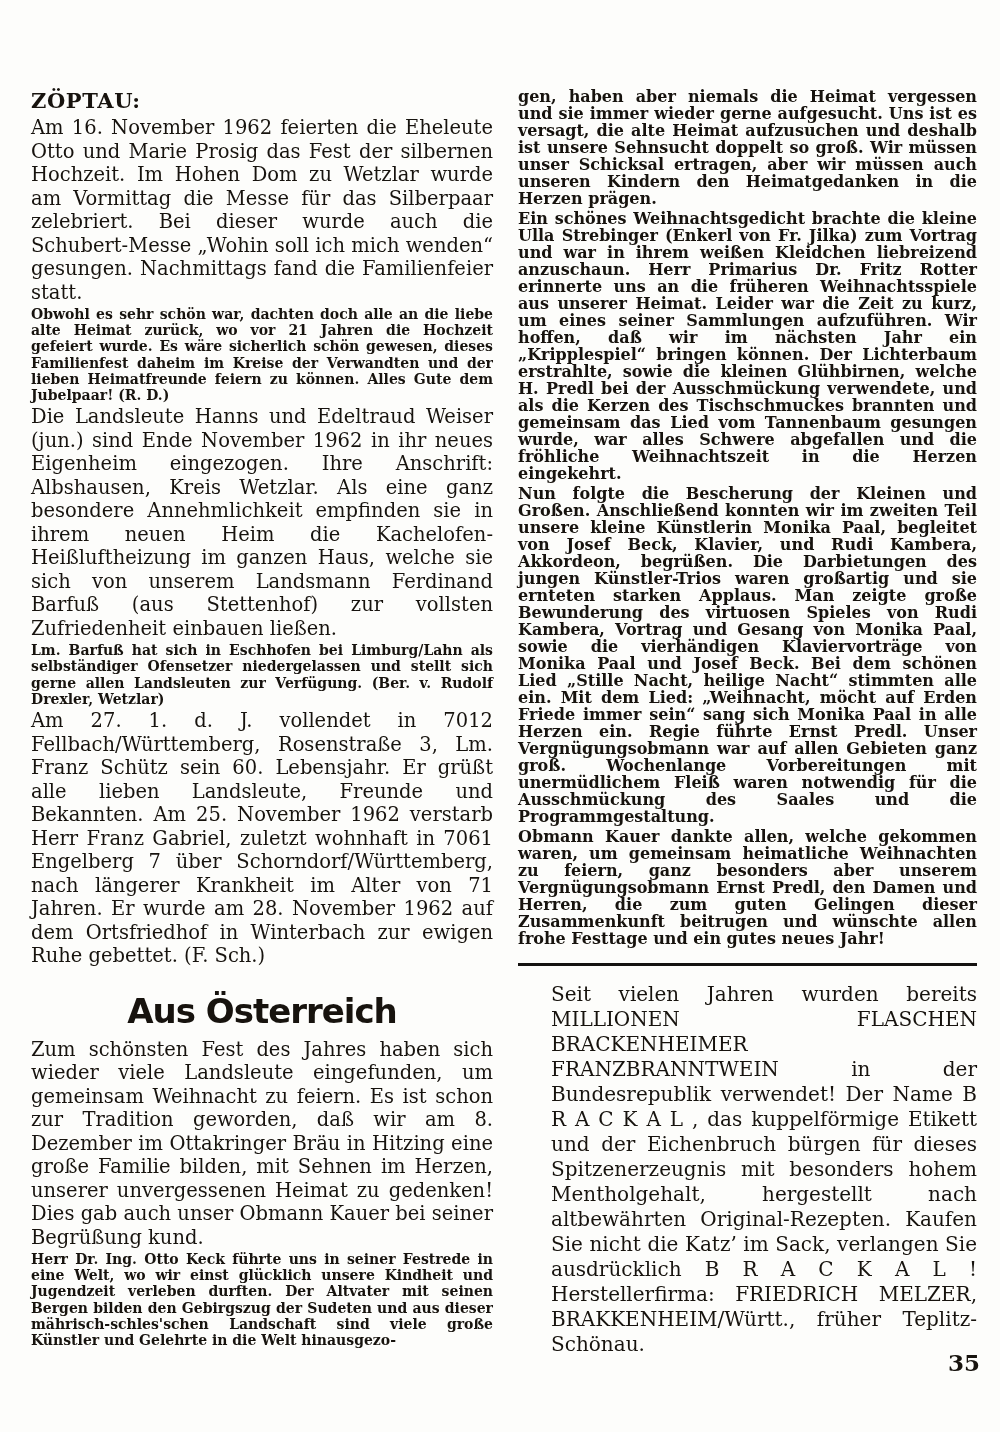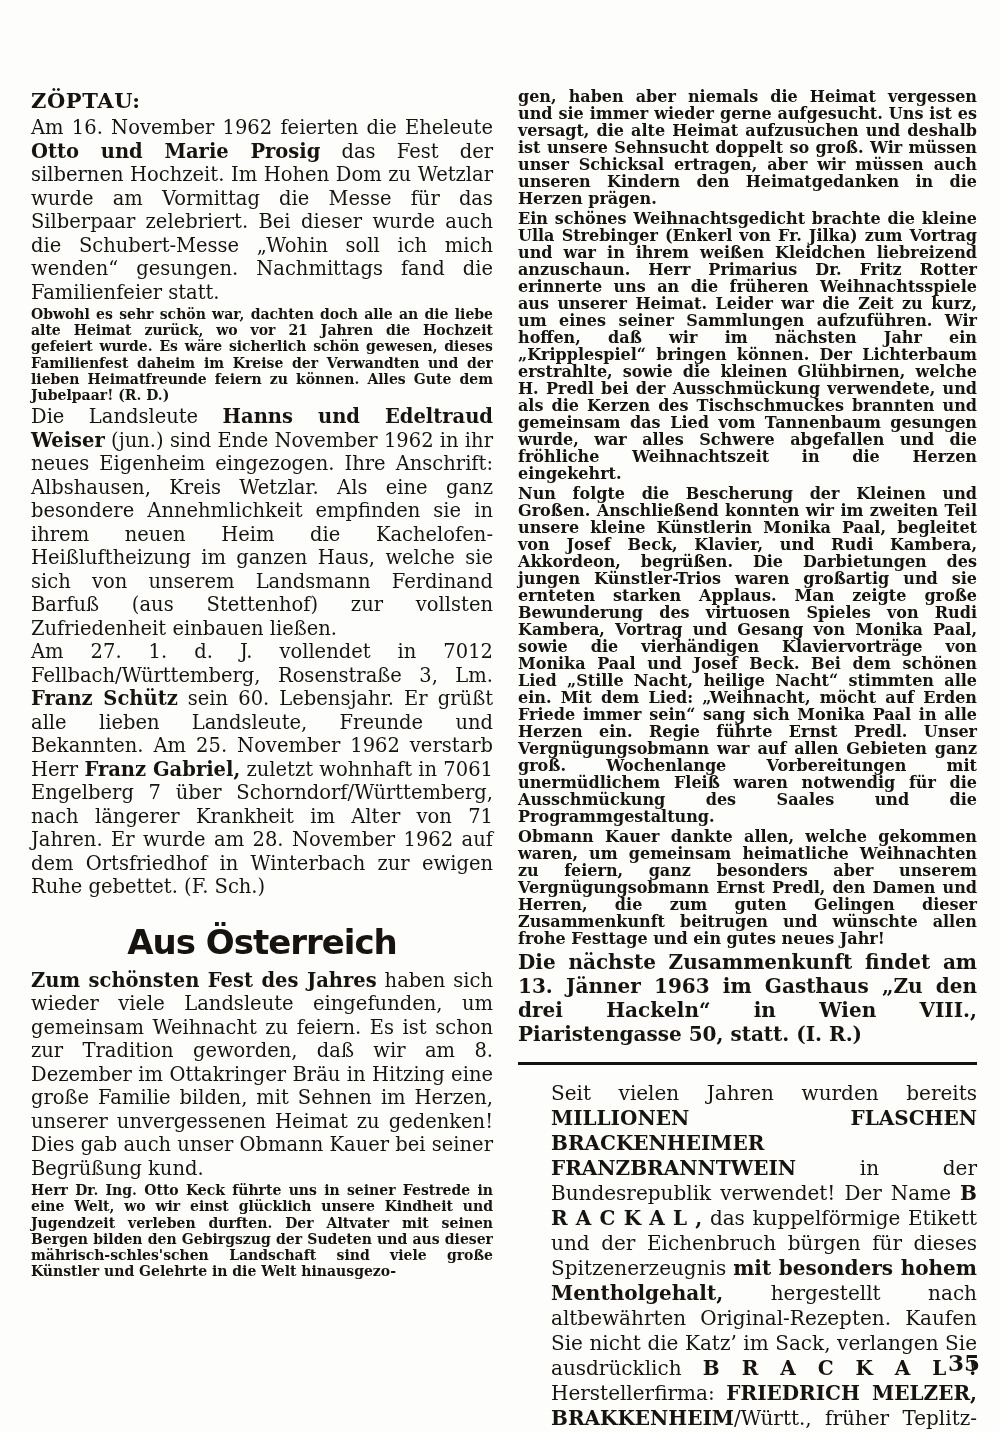--- a/index.html
+++ b/index.html
@@ -6,21 +6,21 @@
   .page {
     position:relative; width:1000px; height:1432px;
     background:#fdfdfb; color:#17130e; overflow:hidden;
     font-family:"DejaVu Serif", serif;
     -webkit-hyphens:auto; hyphens:auto;
   }
   .col { position:absolute; top:88px; text-align:justify; }
   .col-left  { left:31px;  width:462px; }
   .col-right { left:518px; width:459px; }
 
-  .b { font-weight:bold; }
+  .b { font-weight:normal; }
 
   .s-heading {
     font-weight:bold; font-size:21px; line-height:25px;
     letter-spacing:0.6px; text-align:left; margin:14px 0 3px 0;
   }
   .col > .s-heading:first-child { margin-top:0; }
 
   .s-paragraph { font-size:19.5px; line-height:23.5px; margin:0; }
 
   .s-small {
@@ -57,28 +57,28 @@
 </style>
 </head>
 <body>
 
 <div class="page">
   <div class="col col-left">
       <div class="s-heading">ZÖPTAU:</div>
       <div class="s-paragraph"><span>Am 16. November 1962 feierten die Eheleute </span><span class="b">Otto und Marie Prosig</span><span> das Fest der silbernen Hochzeit. Im Hohen Dom zu Wetzlar wurde am Vormittag die Messe für das Silberpaar zelebriert. Bei dieser wurde auch die Schubert-Messe „Wohin soll ich mich wenden“ gesungen. Nachmittags fand die Familienfeier statt.</span></div>
       <div class="s-small"><span>Obwohl es sehr schön war, dachten doch alle an die liebe alte Heimat zurück, wo vor 21 Jahren die Hochzeit gefeiert wurde. Es wäre sicherlich schön gewesen, dieses Familienfest daheim im Kreise der Verwandten und der lieben Heimatfreunde feiern zu können. Alles Gute dem Jubelpaar! (R. D.)</span></div>
       <div class="s-paragraph"><span>Die Landsleute </span><span class="b">Hanns und Edeltraud Weiser</span><span> (jun.) sind Ende November 1962 in ihr neues Eigenheim eingezogen. Ihre Anschrift: Albshausen, Kreis Wetzlar. Als eine ganz besondere Annehmlichkeit empfinden sie in ihrem neuen Heim die Kachelofen-Heißluftheizung im ganzen Haus, welche sie sich von unserem Landsmann Ferdinand Barfuß (aus Stettenhof) zur vollsten Zufriedenheit einbauen ließen.</span></div>
+      <div class="s-small"><span>Lm. Barfuß hat sich in Eschhofen bei Limburg/Lahn als selbständiger Ofensetzer niedergelassen und stellt sich gerne allen Landsleuten zur Verfügung. (Ber. v. Rudolf Drexler, Wetzlar)</span></div>
       <div class="s-paragraph"><span>Am 27. 1. d. J. vollendet in 7012 Fellbach/Württemberg, Rosenstraße 3, Lm. </span><span class="b">Franz Schütz</span><span> sein 60. Lebensjahr. Er grüßt alle lieben Landsleute, Freunde und Bekannten. Am 25. November 1962 verstarb Herr </span><span class="b">Franz Gabriel,</span><span> zuletzt wohnhaft in 7061 Engelberg 7 über Schorndorf/Württemberg, nach längerer Krankheit im Alter von 71 Jahren. Er wurde am 28. November 1962 auf dem Ortsfriedhof in Winterbach zur ewigen Ruhe gebettet. (F. Sch.)</span></div>
       <div class="s-big-heading">Aus Österreich</div>
       <div class="s-paragraph"><span class="b">Zum schönsten Fest des Jahres</span><span> haben sich wieder viele Landsleute eingefunden, um gemeinsam Weihnacht zu feiern. Es ist schon zur Tradition geworden, daß wir am 8. Dezember im Ottakringer Bräu in Hitzing eine große Familie bilden, mit Sehnen im Herzen, unserer unvergessenen Heimat zu gedenken! Dies gab auch unser Obmann Kauer bei seiner Begrüßung kund.</span></div>
       <div class="s-small"><span>Herr Dr. Ing. Otto Keck führte uns in seiner Festrede in eine Welt, wo wir einst glücklich unsere Kindheit und Jugendzeit verleben durften. Der Altvater mit seinen Bergen bilden den Gebirgszug der Sudeten und aus dieser mährisch-schles'schen Landschaft sind viele große Künstler und Gelehrte in die Welt hinausgezo-</span></div>
     </div>
   <div class="col col-right">
       <div class="s-small"><span>gen, haben aber niemals die Heimat vergessen und sie immer wieder gerne aufgesucht. Uns ist es versagt, die alte Heimat aufzusuchen und deshalb ist unsere Sehnsucht doppelt so groß. Wir müssen unser Schicksal ertragen, aber wir müssen auch unseren Kindern den Heimatgedanken in die Herzen prägen.</span></div>
       <div class="s-small"><span>Ein schönes Weihnachtsgedicht brachte die kleine Ulla Strebinger (Enkerl von Fr. Jilka) zum Vortrag und war in ihrem weißen Kleidchen liebreizend anzuschaun. Herr Primarius Dr. Fritz Rotter erinnerte uns an die früheren Weihnachtsspiele aus unserer Heimat. Leider war die Zeit zu kurz, um eines seiner Sammlungen aufzuführen. Wir hoffen, daß wir im nächsten Jahr ein „Kripplespiel“ bringen können. Der Lichterbaum erstrahlte, sowie die kleinen Glühbirnen, welche H. Predl bei der Ausschmückung verwendete, und als die Kerzen des Tischschmuckes brannten und gemeinsam das Lied vom Tannenbaum gesungen wurde, war alles Schwere abgefallen und die fröhliche Weihnachtszeit in die Herzen eingekehrt.</span></div>
       <div class="s-small"><span>Nun folgte die Bescherung der Kleinen und Großen. Anschließend konnten wir im zweiten Teil unsere kleine Künstlerin Monika Paal, begleitet von Josef Beck, Klavier, und Rudi Kambera, Akkordeon, begrüßen. Die Darbietungen des jungen Künstler-Trios waren großartig und sie ernteten starken Applaus. Man zeigte große Bewunderung des virtuosen Spieles von Rudi Kambera, Vortrag und Gesang von Monika Paal, sowie die vierhändigen Klaviervorträge von Monika Paal und Josef Beck. Bei dem schönen Lied „Stille Nacht, heilige Nacht“ stimmten alle ein. Mit dem Lied: „Weihnacht, möcht auf Erden Friede immer sein“ sang sich Monika Paal in alle Herzen ein. Regie führte Ernst Predl. Unser Vergnügungsobmann war auf allen Gebieten ganz groß. Wochenlange Vorbereitungen mit unermüdlichem Fleiß waren notwendig für die Ausschmückung des Saales und die Programmgestaltung.</span></div>
       <div class="s-small"><span>Obmann Kauer dankte allen, welche gekommen waren, um gemeinsam heimatliche Weihnachten zu feiern, ganz besonders aber unserem Vergnügungsobmann Ernst Predl, den Damen und Herren, die zum guten Gelingen dieser Zusammenkunft beitrugen und wünschte allen frohe Festtage und ein gutes neues Jahr!</span></div>
-      <div class="s-bold-paragraph"><span>Die nächste Zusammenkunft findet am 13. Jänner 1963 im Gasthaus „Zu den drei Hackeln“ in Wien VIII., Piaristengasse 50, statt. (I. R.)</span></div>
       <hr class="s-rule">
       <div class="s-ad"><span>Seit vielen Jahren wurden bereits </span><span class="b">MILLIONEN FLASCHEN BRACKENHEIMER FRANZBRANNTWEIN</span><span> in der Bundesrepublik verwendet! Der Name </span><span class="b">B R A C K A L ,</span><span> das kuppelförmige Etikett und der Eichenbruch bürgen für dieses Spitzenerzeugnis </span><span class="b">mit besonders hohem Mentholgehalt,</span><span> hergestellt nach altbewährten Original-Rezepten. Kaufen Sie nicht die Katz’ im Sack, verlangen Sie ausdrücklich </span><span class="b">B R A C K A L !</span><span> Herstellerfirma: </span><span class="b">FRIEDRICH MELZER, BRAKKENHEIM</span><span>/Württ., früher Teplitz-Schönau.</span></div>
     </div>
   <div class="page-number">35</div>
 </div>
 
 </body></html>

